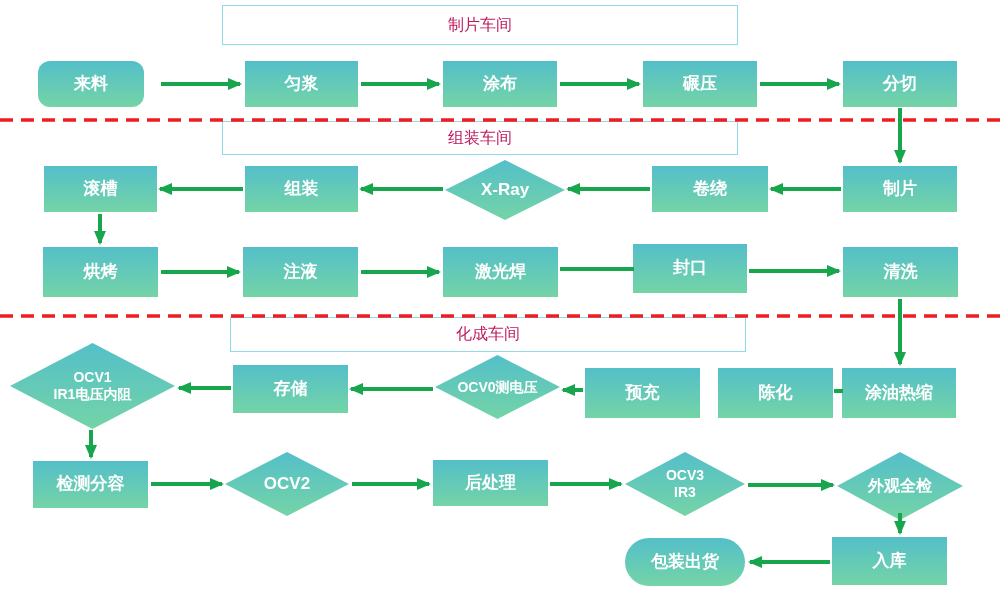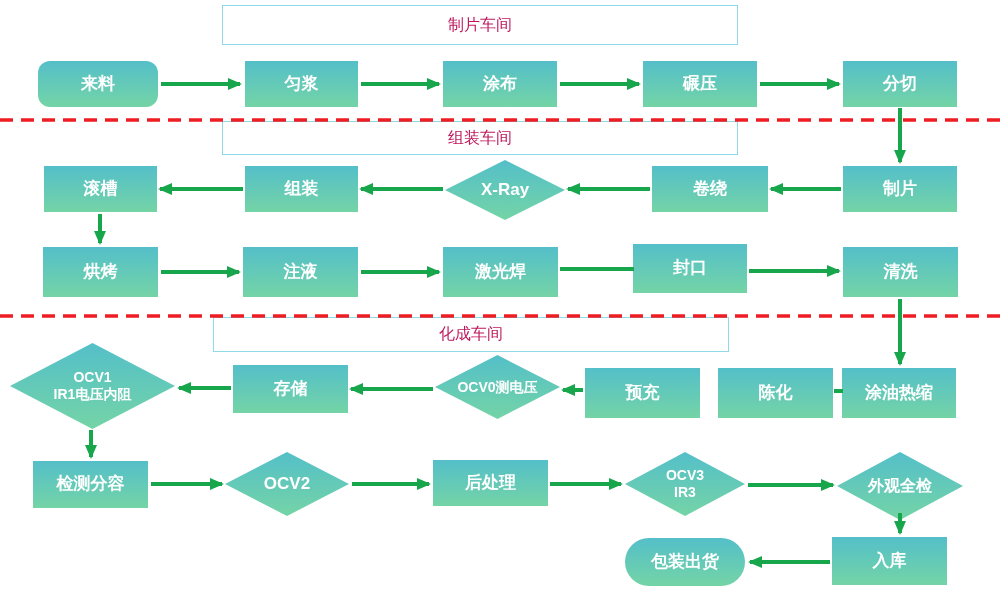--- a/index.html
+++ b/index.html
@@ -29,25 +29,25 @@
 <body>
 
 <div class="canvas">
 
   <div class="section-title" style="left:222px;top:5px;width:516px;height:40px;">
     <span>制片车间</span>
   </div>
   <div class="section-title" style="left:222px;top:121px;width:516px;height:34px;">
     <span>组装车间</span>
   </div>
-  <div class="section-title" style="left:213px;top:317px;width:516px;height:35px;">
+  <div class="section-title" style="left:230px;top:317px;width:516px;height:35px;">
     <span>化成车间</span>
   </div>
 
-  <div class="node rounded" style="left:38px;top:61px;width:120px;height:46px;">来料</div>
+  <div class="node rounded" style="left:38px;top:61px;width:106px;height:46px;">来料</div>
   <div class="node" style="left:245px;top:61px;width:113px;height:46px;">匀浆</div>
   <div class="node" style="left:443px;top:61px;width:114px;height:46px;">涂布</div>
   <div class="node" style="left:843px;top:61px;width:114px;height:46px;">分切</div>
   <div class="node" style="left:643px;top:61px;width:114px;height:46px;">碾压</div>
 
   <div class="node" style="left:44px;top:166px;width:113px;height:46px;">滚槽</div>
   <div class="node" style="left:245px;top:166px;width:113px;height:46px;">组装</div>
   <div class="node diamond" style="left:445px;top:160px;width:120px;height:60px;">X-Ray</div>
   <div class="node" style="left:652px;top:166px;width:116px;height:46px;">卷绕</div>
   <div class="node" style="left:843px;top:166px;width:114px;height:46px;">制片</div>

